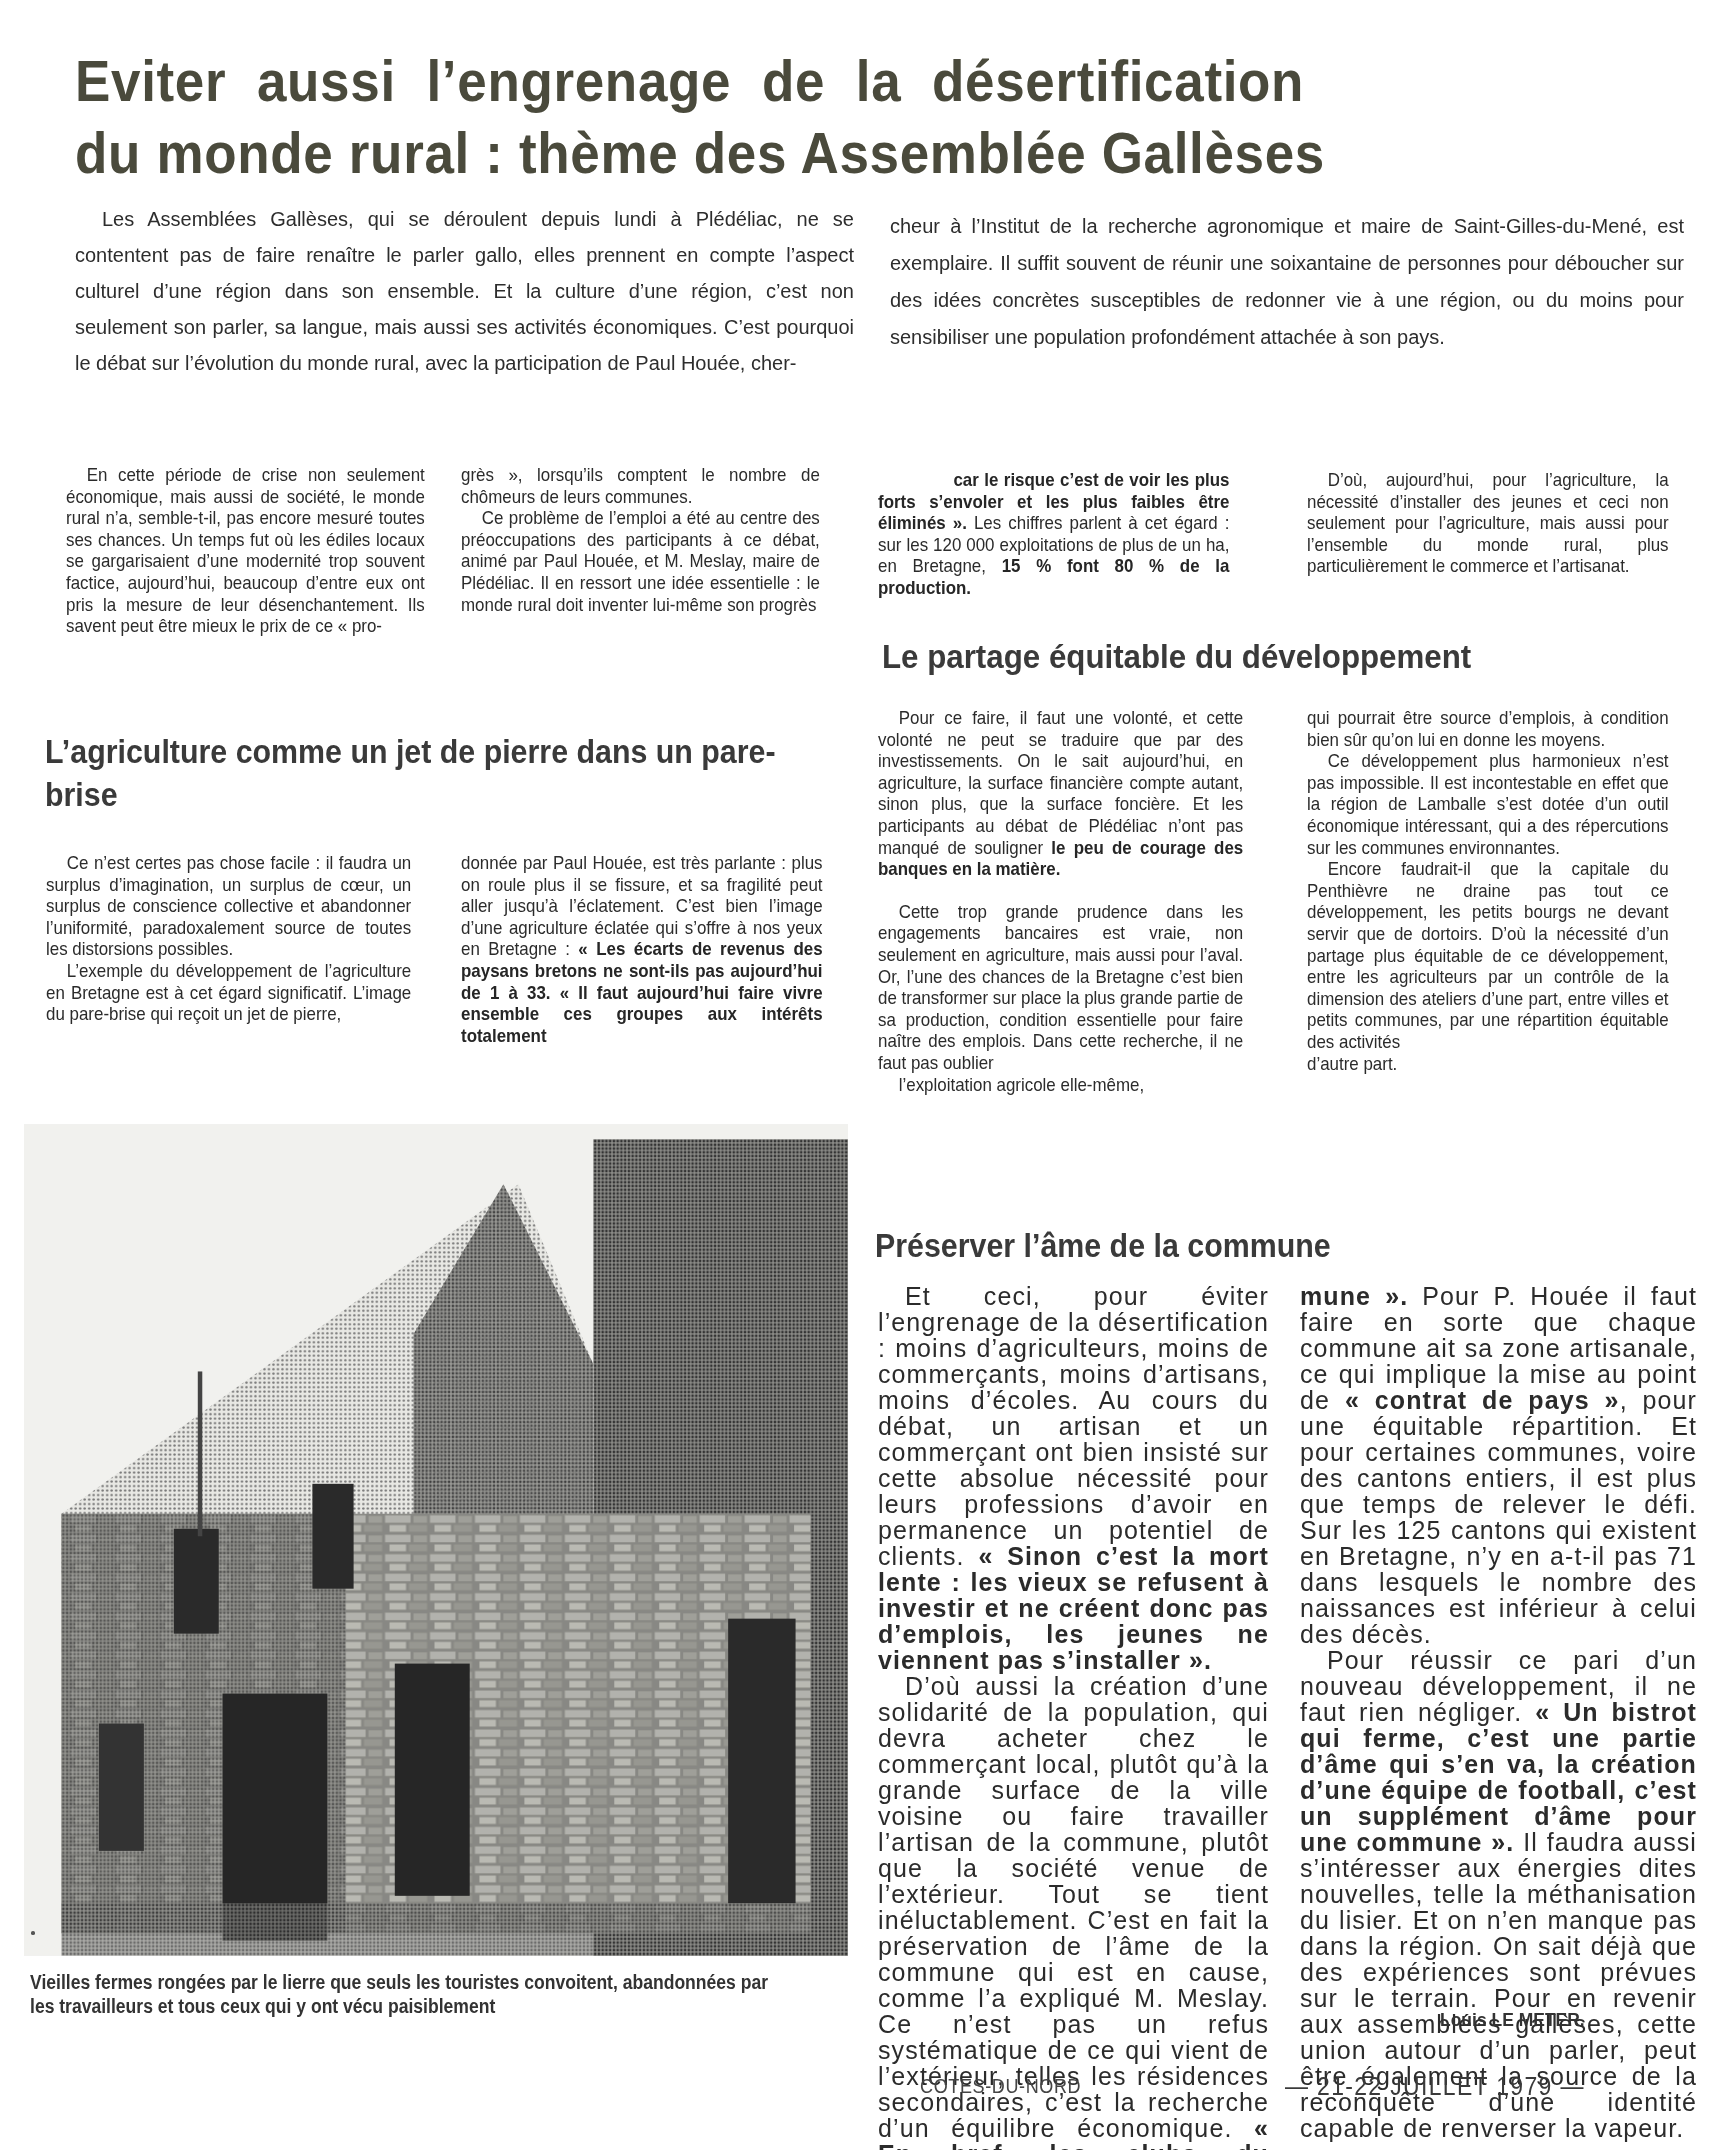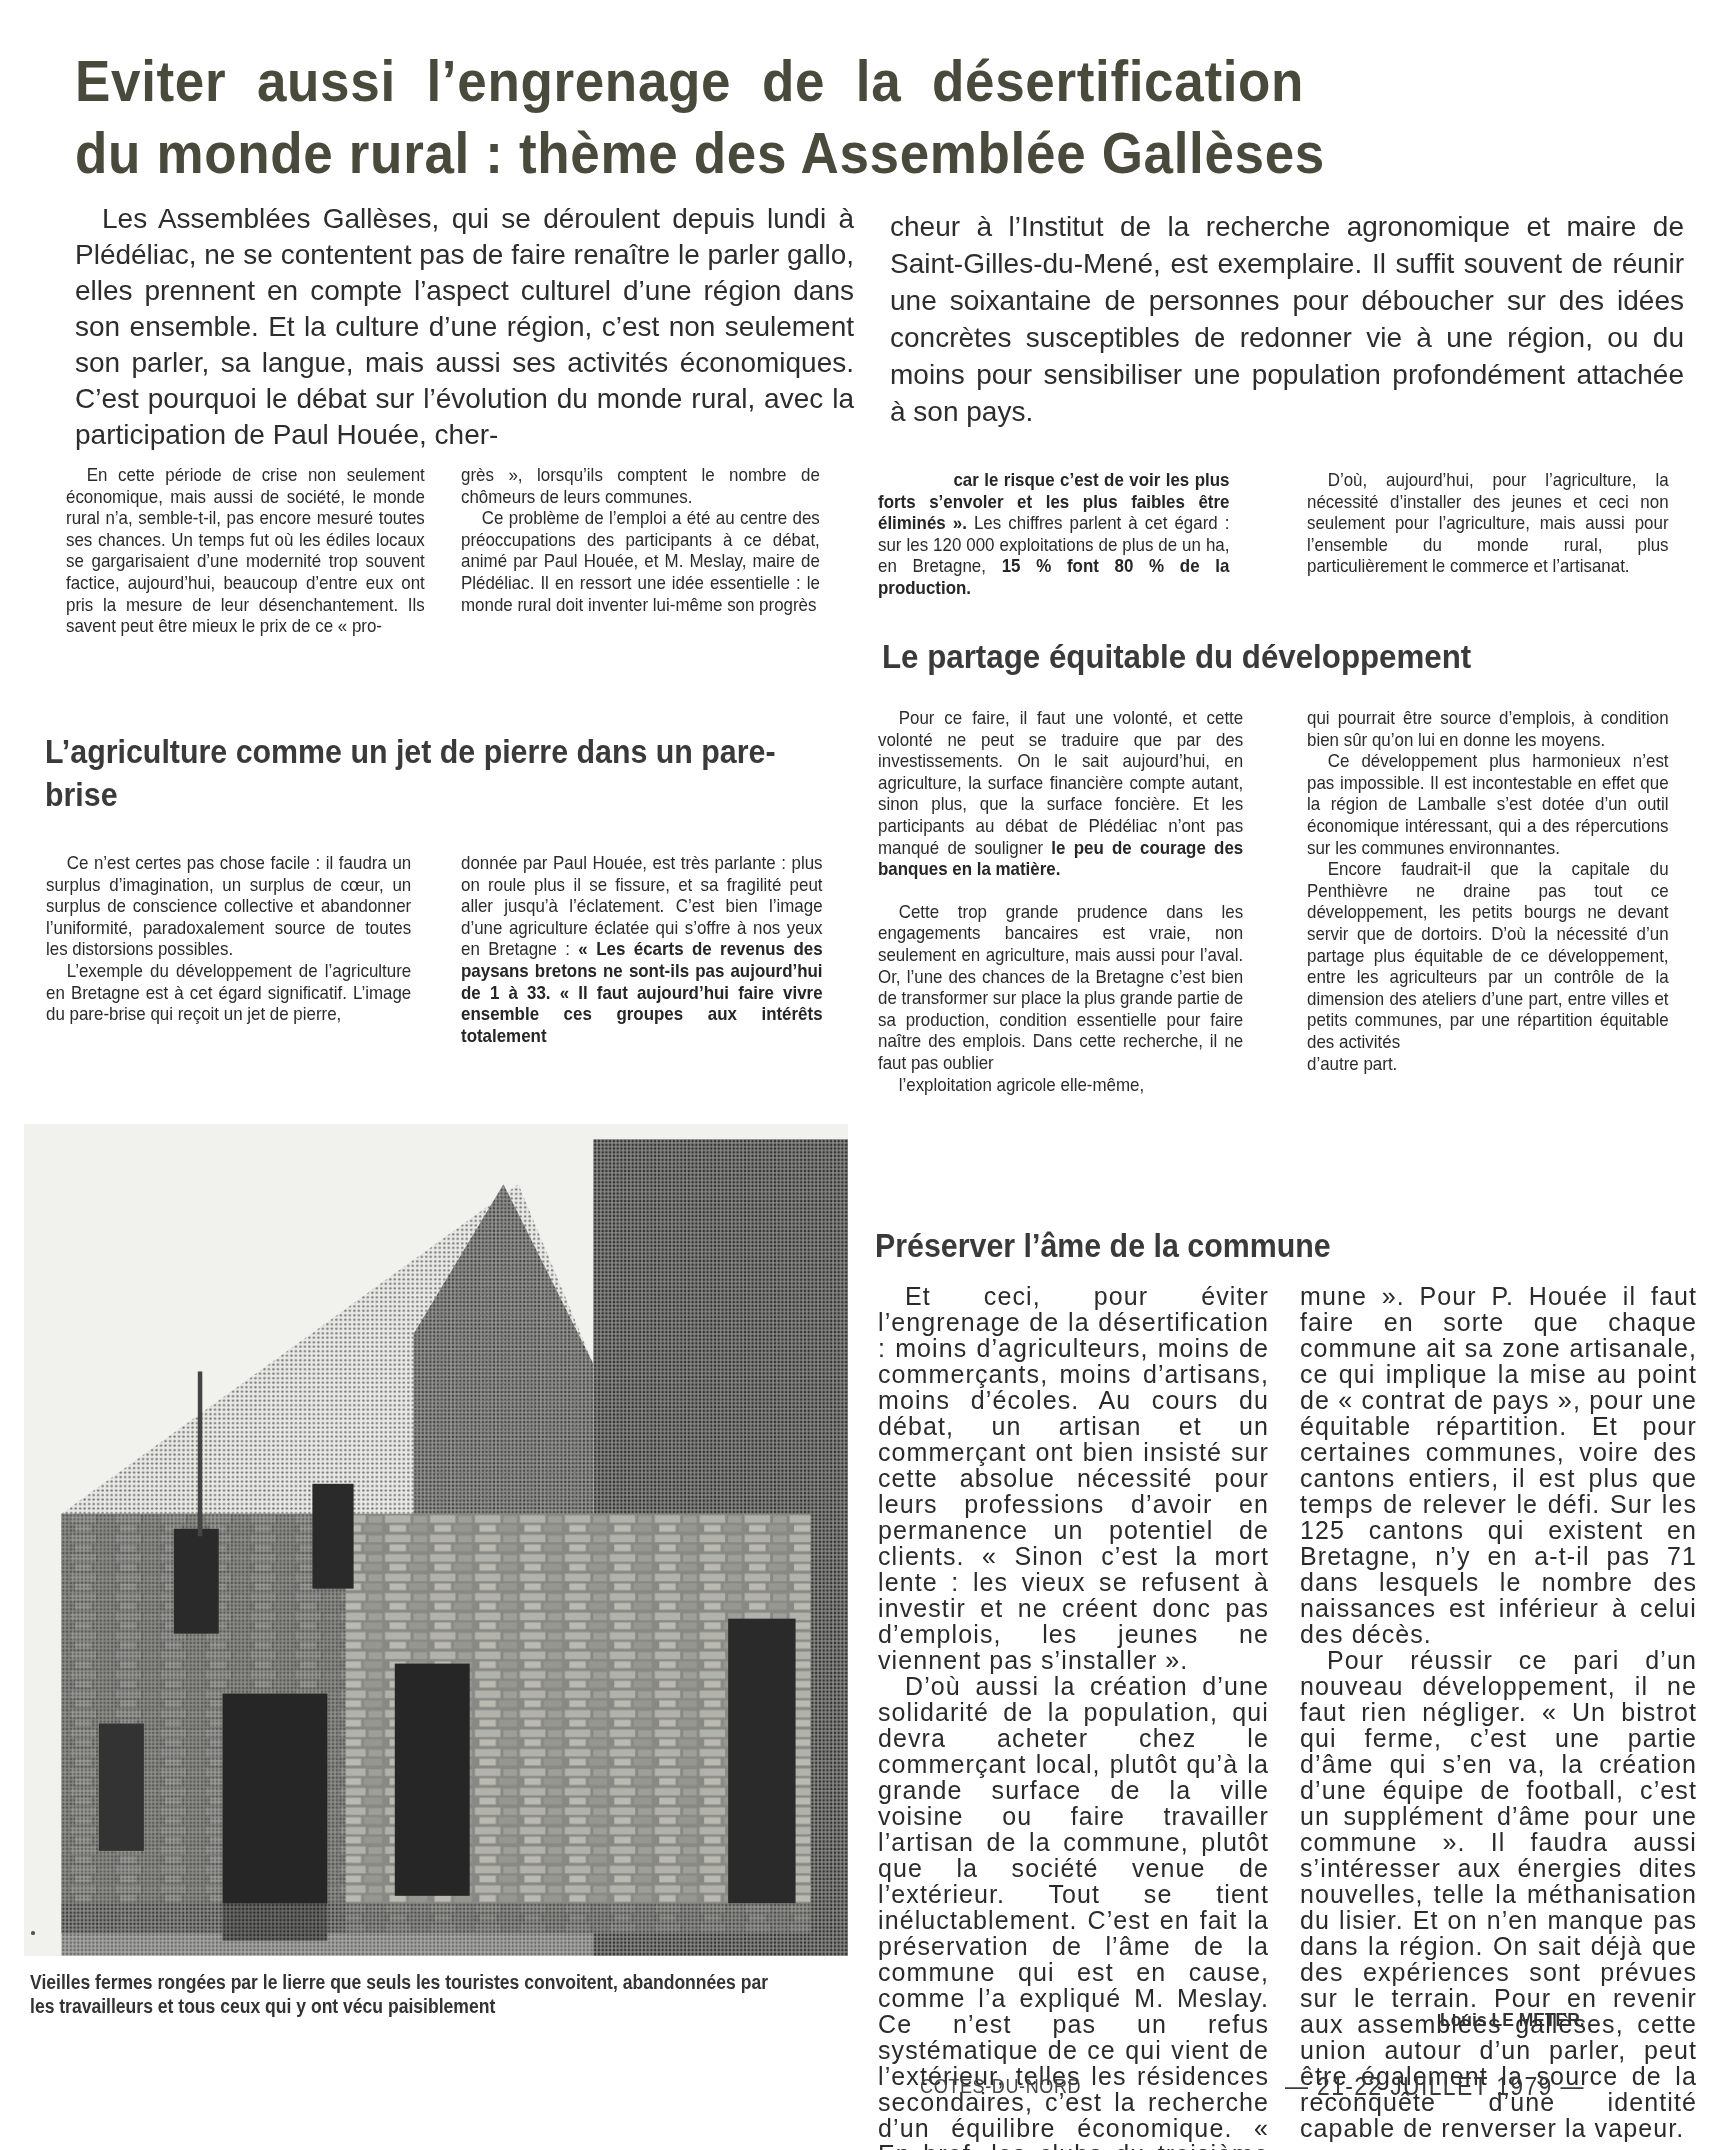--- a/index.html
+++ b/index.html
@@ -5,39 +5,39 @@
     html, body { margin: 0; padding: 0; background: #ffffff; }
     body { width: 1709px; height: 2151px; position: relative; overflow: hidden;
            font-family: "Liberation Sans", sans-serif; color: #2a2a2a; }
     .abs { position: absolute; }
 
     .headline { left: 75px; top: 45px; width: 1573px; font-family: "Liberation Sans", sans-serif;
       font-weight: bold; color: #4a4a3c; font-size: 57px; line-height: 72px; letter-spacing: 0.7px;
       transform: scaleX(0.93); transform-origin: left top; }
     .headline .l1 { word-spacing: 16.5px; }
 
-    .intro { top: 201px; font-size: 28px; line-height: 36px; text-align: justify; color: #2d2d2d; }
+    .intro { top: 201px; font-size: 20px; line-height: 36px; text-align: justify; color: #2d2d2d; }
     .intro p { margin: 0; text-indent: 27px; }
     .intro.c1 { left: 75px; width: 779px; }
     .intro.c2 { left: 890px; width: 794px; line-height: 37px; }
     .intro.c2 p { text-indent: 0; margin-top: 7px; }
 
     .col { font-size: 18.4px; line-height: 21.6px; text-align: justify; color: #2b2b2b;
       transform: scaleX(0.92); transform-origin: left top; }
     .col p { margin: 0; text-indent: 22.5px; }
     .col p.noind { text-indent: 0; }
     .col b { font-weight: bold; color: #262626; }
     .sub { font-weight: bold; color: #3a3a3a; font-size: 33px; line-height: 43px;
       transform: scaleX(0.92); transform-origin: left top; }
 
     .wide { font-size: 25px; line-height: 26px; letter-spacing: 1.1px; text-align: justify;
       color: #2b2b2b; }
     .wide p { margin: 0; text-indent: 27px; }
     .wide p.noind { text-indent: 0; }
-    .wide b { font-weight: normal; }
+    .wide b { font-weight: bold; }
 
     .photo { left: 24px; top: 1124px; width: 824px; height: 832px; overflow: hidden; background: #f4f4f2; }
     .caption { left: 30px; top: 1970px; width: 824px; font-size: 19.5px; line-height: 24px;
       font-weight: bold; color: #333; transform: scaleX(0.9); transform-origin: left top; }
 
     .signature { left: 1440px; top: 2009px; font-size: 19px; font-weight: bold; color: #333;
       transform: scaleX(0.92); transform-origin: left top; }
     .footer-left { left: 920px; top: 2075px; font-size: 20px; color: #444; letter-spacing: 0.7px;
       transform: scaleX(0.9); transform-origin: left top; }
     .footer-right { left: 1285px; top: 2072px; font-size: 25.5px; color: #3a3a3a; letter-spacing: 1.5px;

